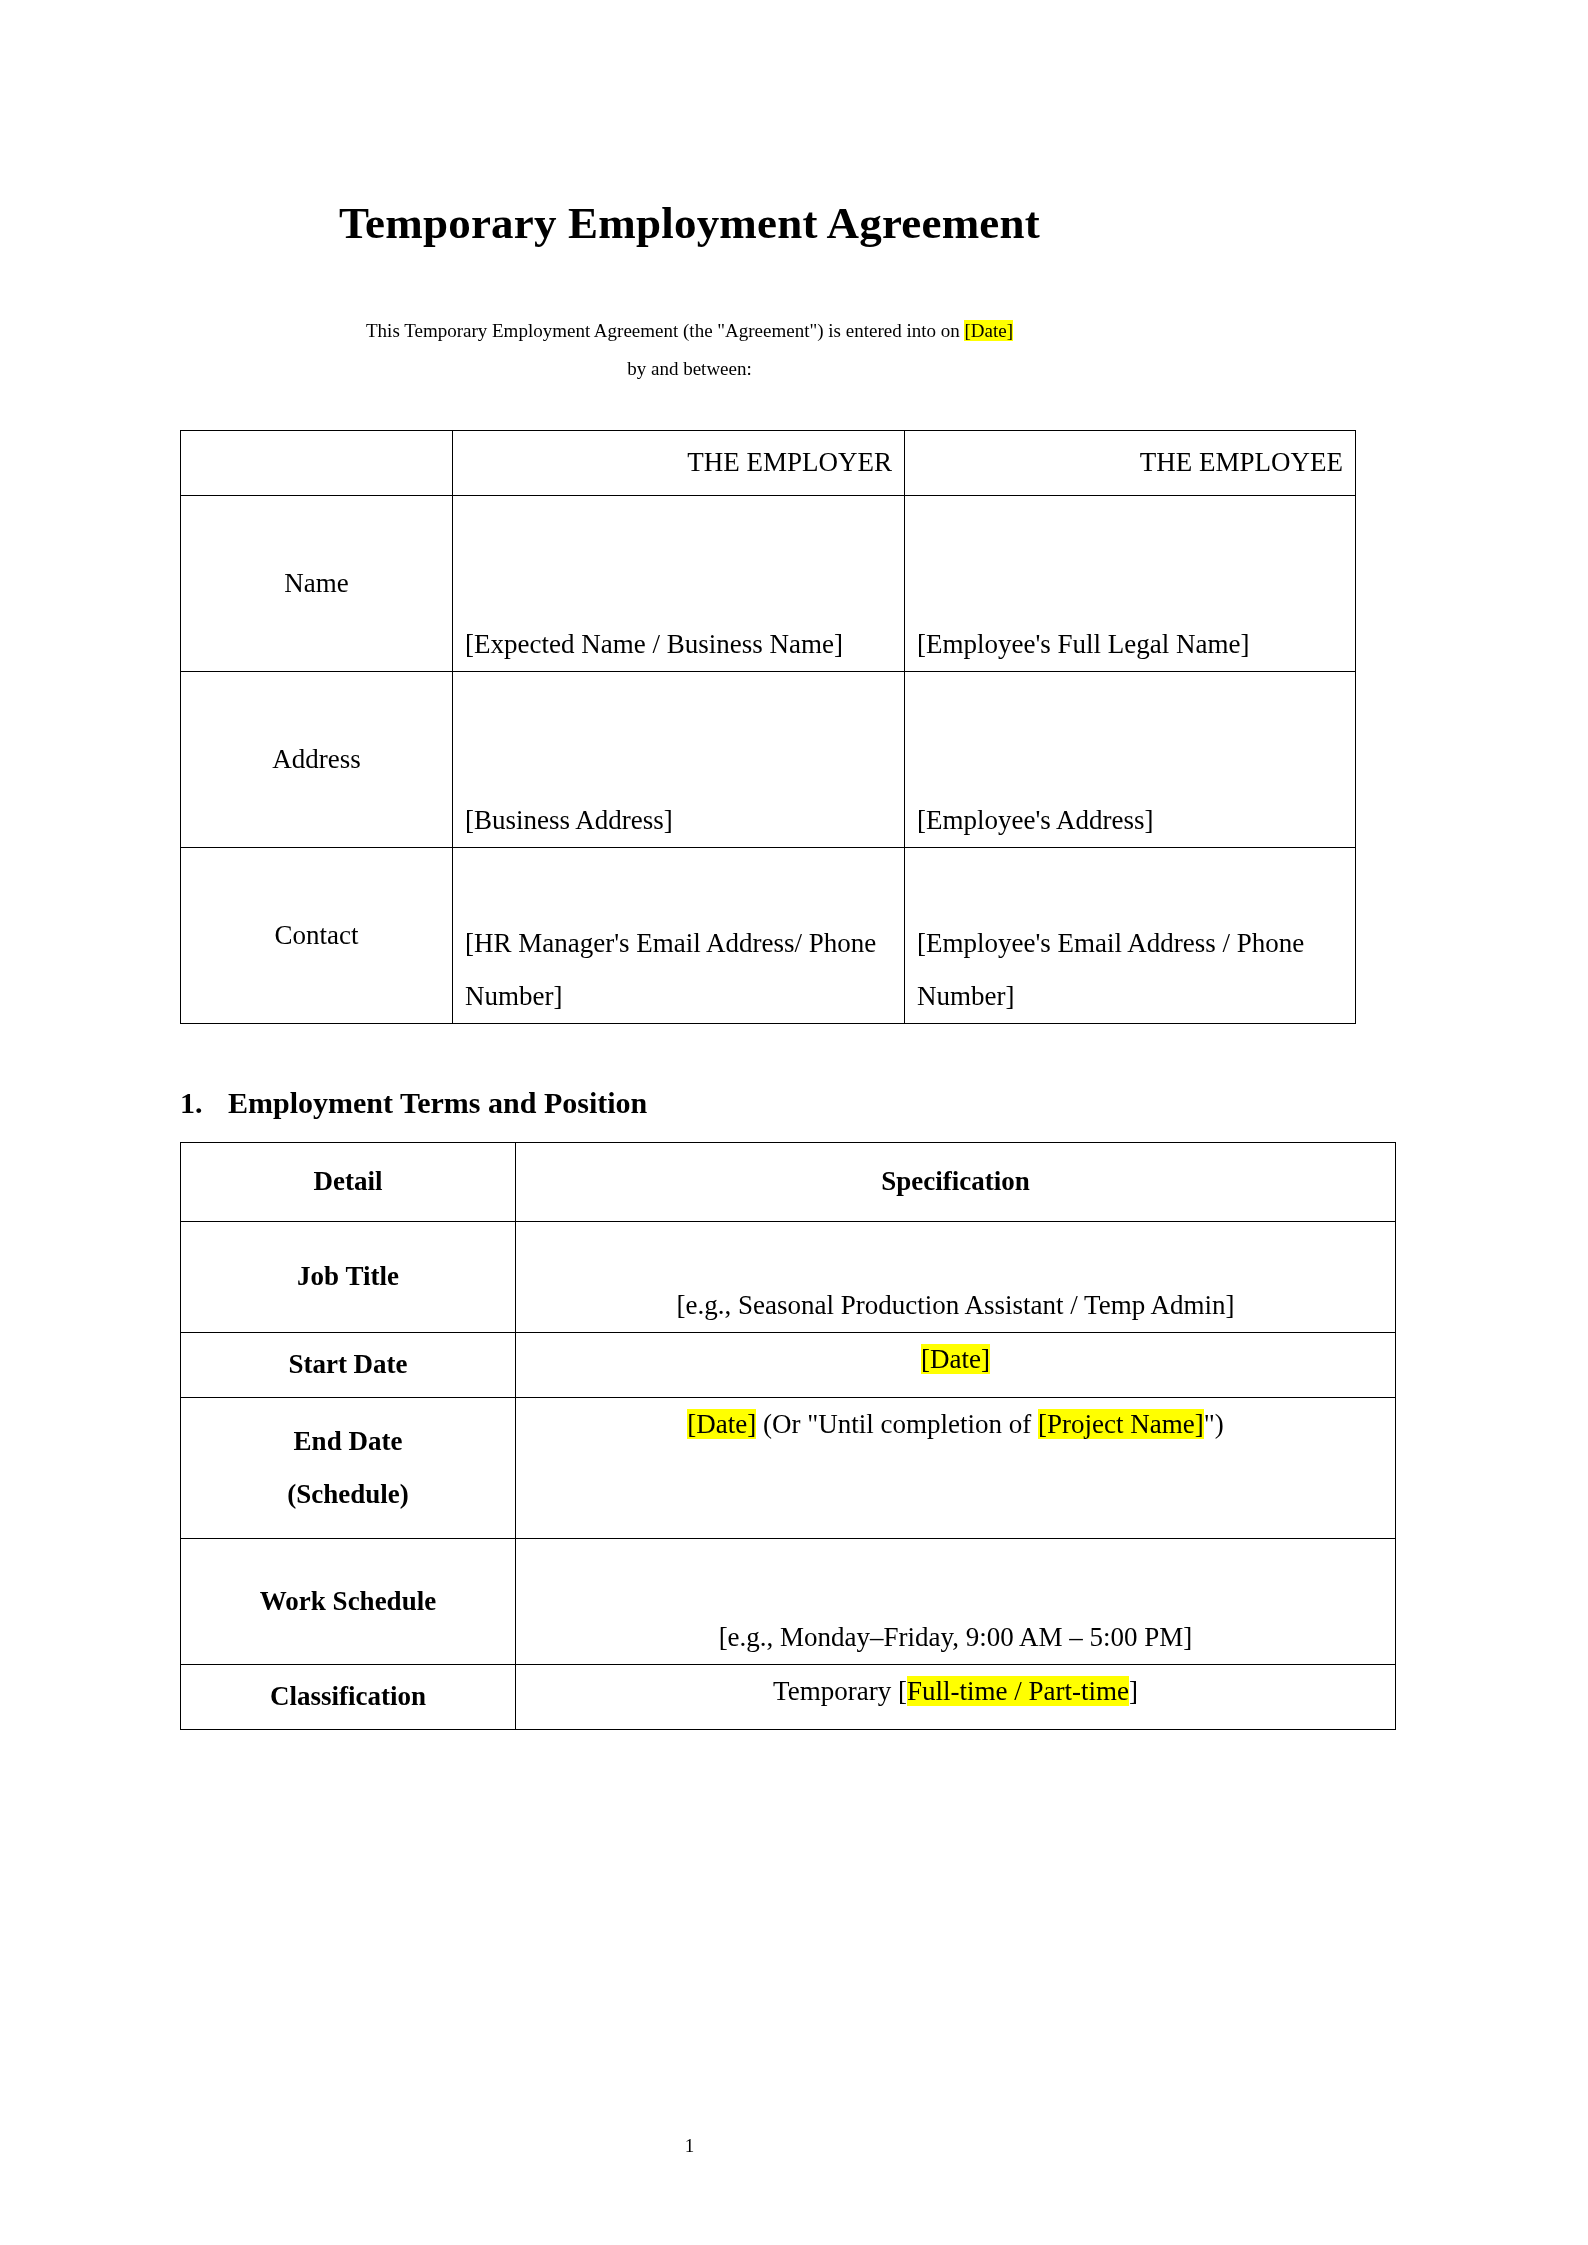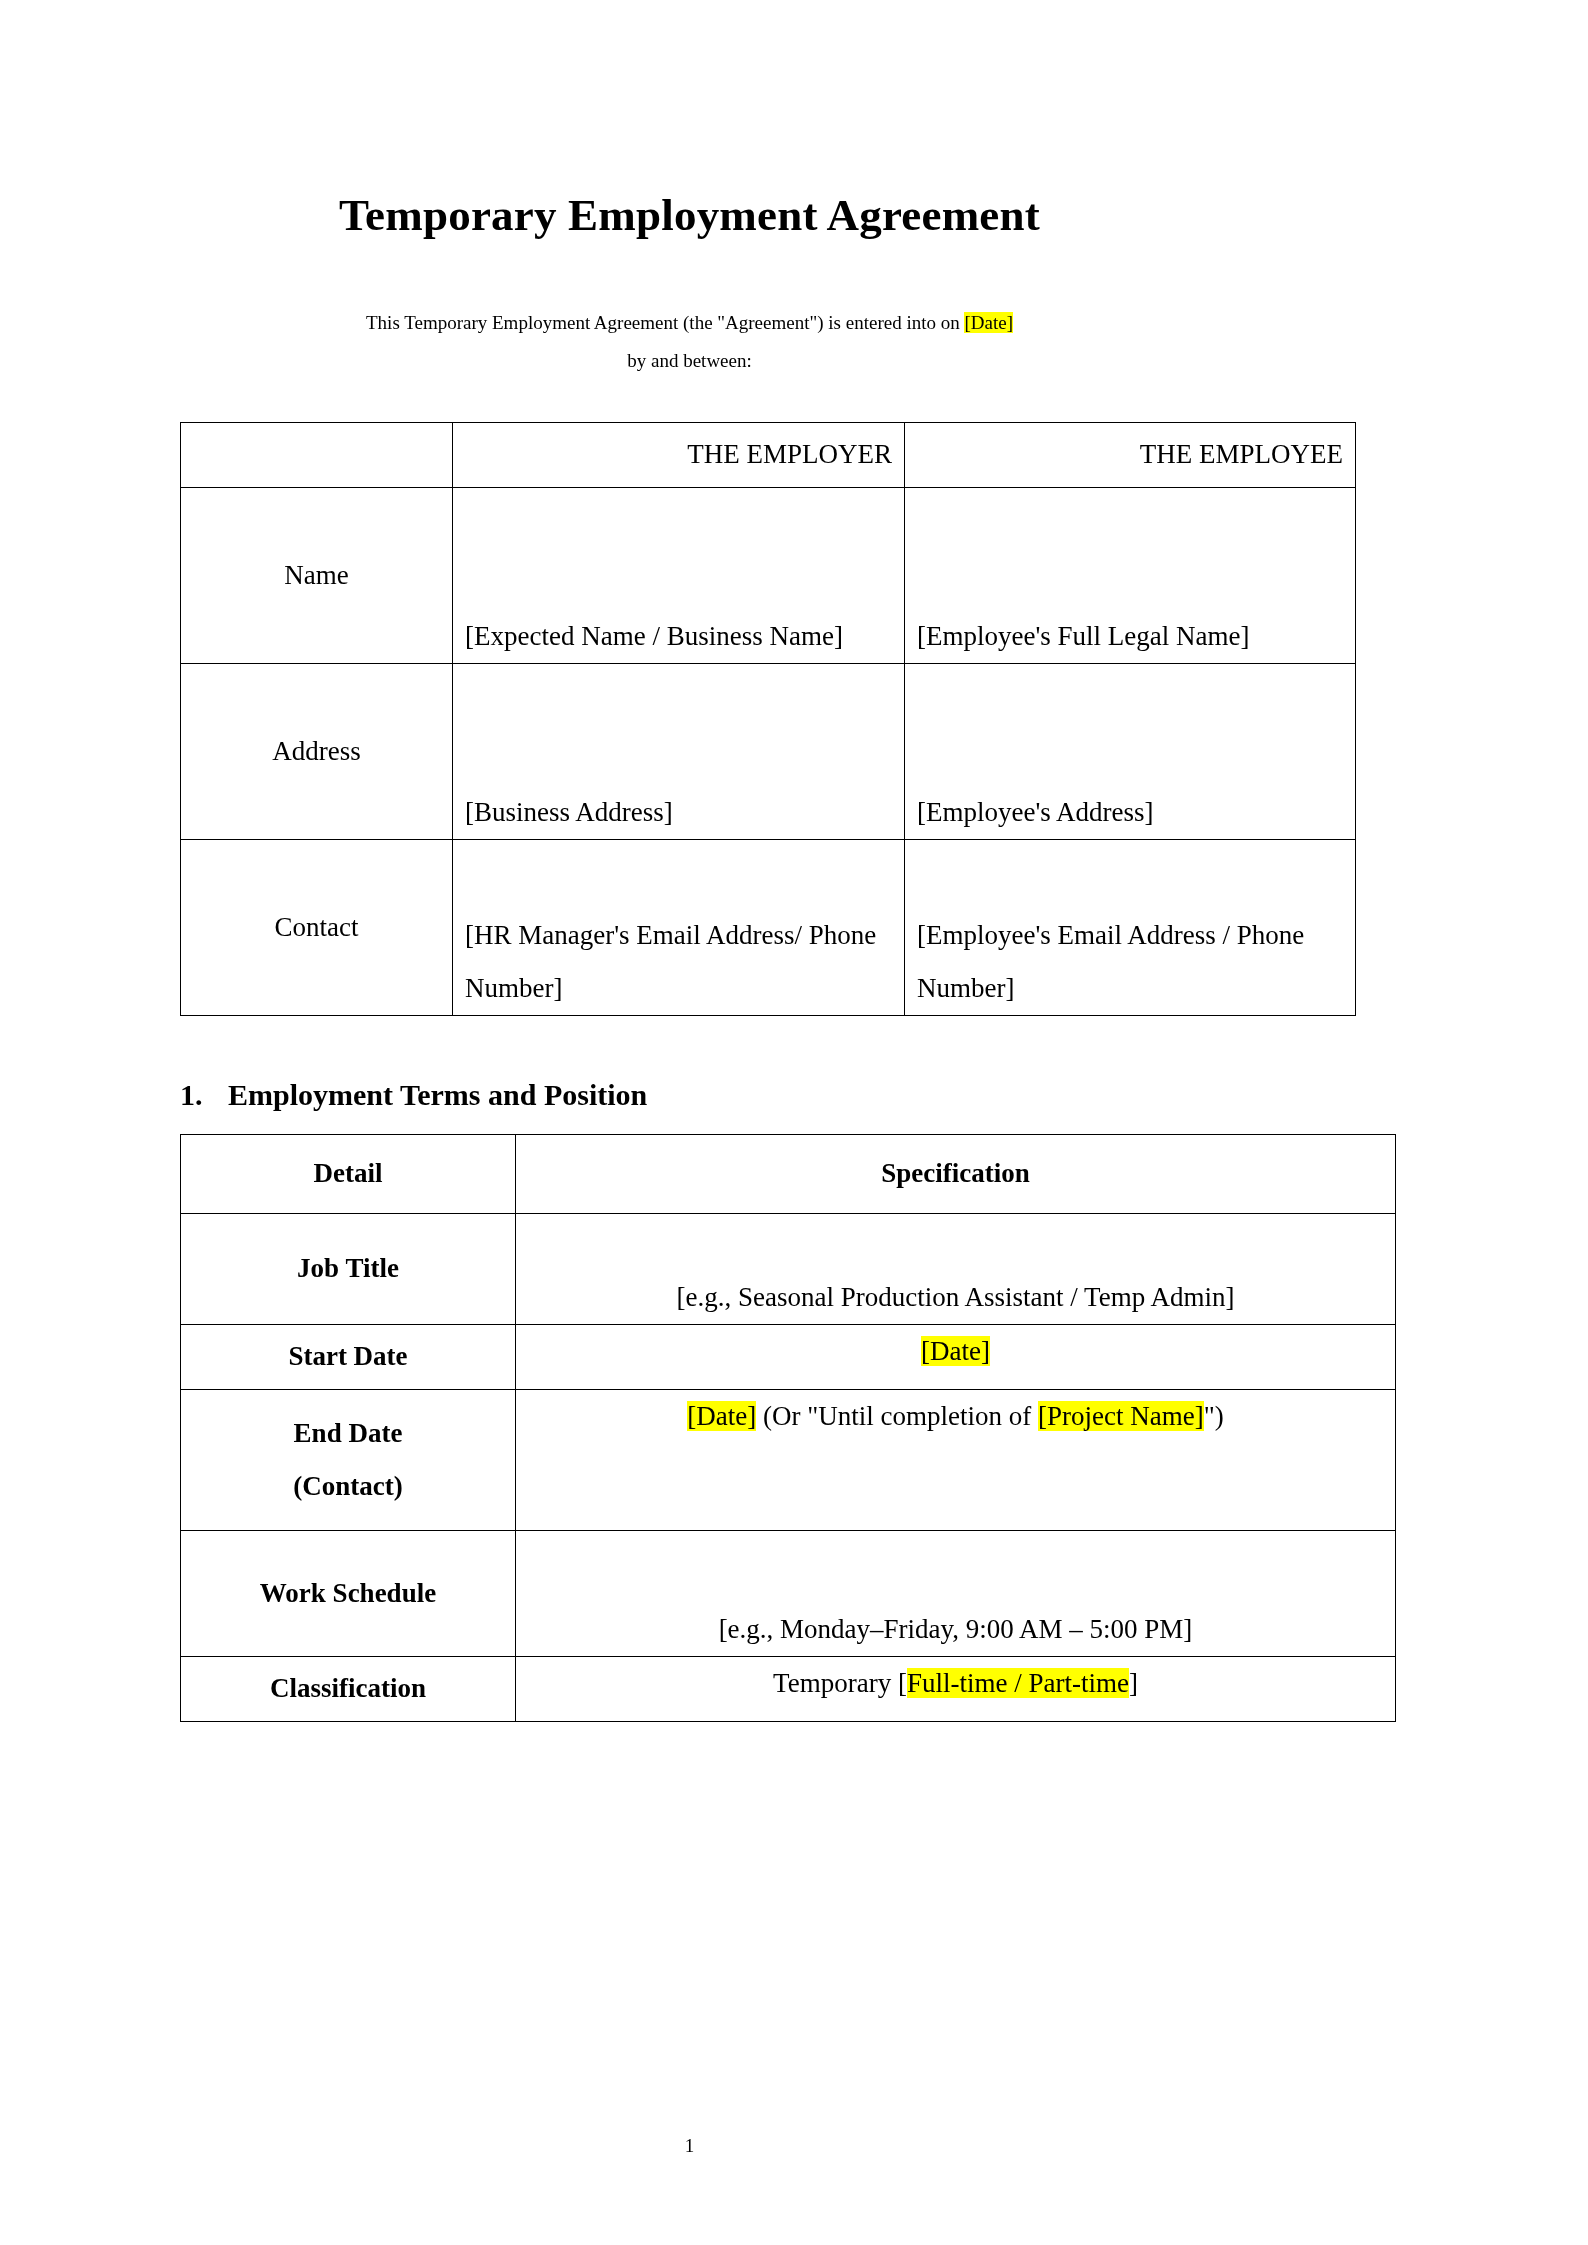--- a/index.html
+++ b/index.html
@@ -14,21 +14,21 @@
     color: #000000;
     position: relative;
     overflow: hidden;
   }
   .page {
     position: relative;
     width: 1379px;
     height: 2245px;
     background: #ffffff;
     box-sizing: border-box;
-    padding: 0 180px;
+    padding: 8px 180px;
   }
   .doc-title {
     text-align: center;
     font-size: 45px;
     font-weight: bold;
     letter-spacing: 0.2px;
     margin: 0;
     padding-top: 190px;
     line-height: 1.15;
   }
@@ -190,21 +190,21 @@
       </tr>
 
       <tr class="r-start">
         <td class="detail">Start Date</td>
         <td class="spec top"><span class="hl">[Date]</span></td>
       </tr>
 
       <tr class="r-end">
         <td class="detail">
           <span>End Date</span><br>
-          <span>(Contact)</span>
+          <span>(Schedule)</span>
         </td>
         <td class="spec top"><span class="hl">[Date]</span><span> (Or "Until completion of </span><span class="hl">[Project Name]</span><span>")</span></td>
       </tr>
 
       <tr class="r-work">
         <td class="detail">Work Schedule</td>
         <td class="spec">[e.g., Monday–Friday, 9:00 AM – 5:00 PM]</td>
       </tr>
 
       <tr class="r-class">

